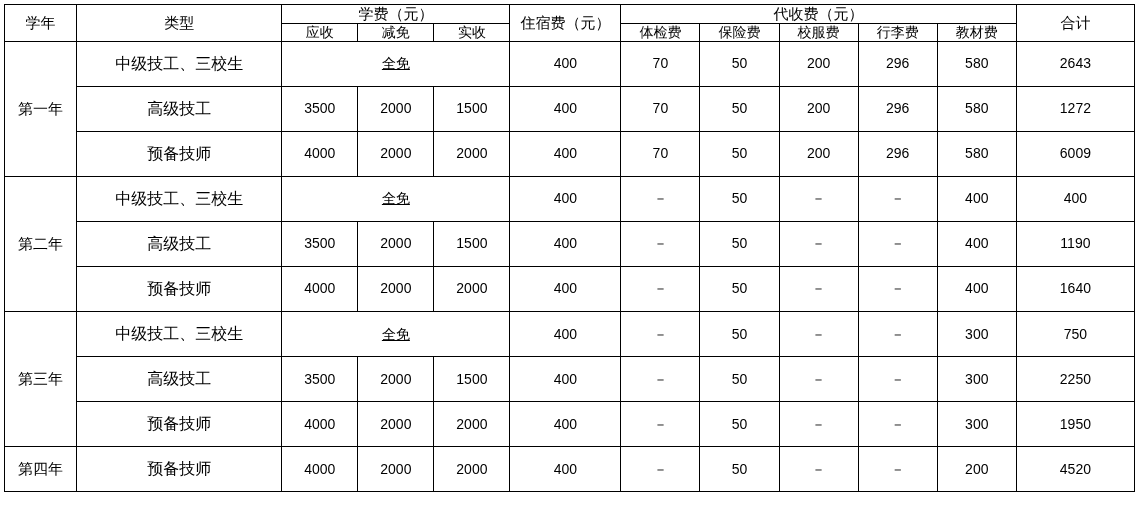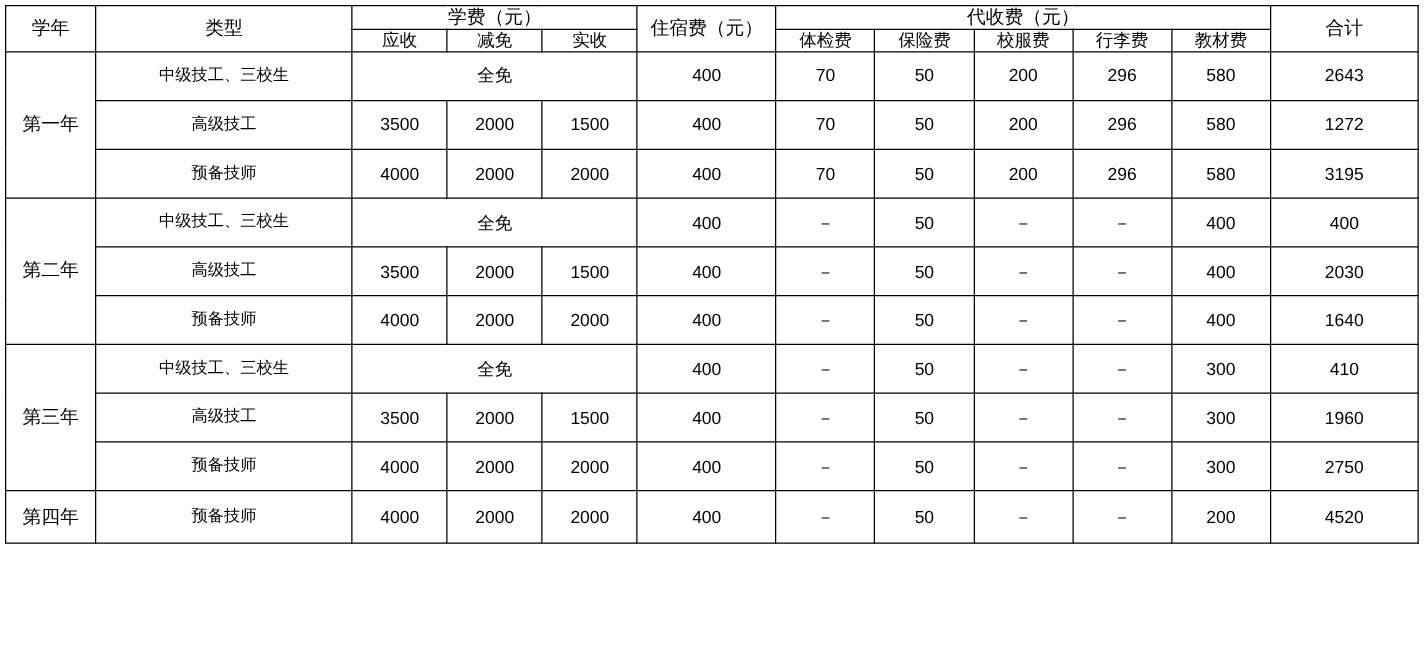--- a/index.html
+++ b/index.html
@@ -17,21 +17,21 @@
   .sheet {
     width: 1139px;
     height: 527px;
     box-sizing: border-box;
     padding: 4px 4px 0 4px;
   }
   table.fee-table {
     border-collapse: collapse;
     table-layout: fixed;
     width: 1131px;
-    height: 431px;
+    height: 488px;
     font-size: 14px;
   }
   table.fee-table td, table.fee-table th {
     border: 1px solid #000000;
     text-align: center;
     vertical-align: middle;
     font-weight: normal;
     padding: 0 2px;
     line-height: 1.2;
   }
@@ -41,28 +41,28 @@
   }
   .hdr-sub {
     font-weight: bold;
     font-size: 14px;
   }
   .year-cell {
     font-weight: bold;
     font-size: 15px;
   }
   .type-cell {
-    font-size: 13px;
-    font-family: Liberation Mono, monospace;
+    font-size: 16px;
   }
   .num {
     font-size: 14px;
   }
   .free-cell {
     font-size: 14px;
+    text-decoration: underline;
   }
   col.c-year { width: 70px; }
   col.c-type { width: 200px; }
   col.c-tuition { width: 74px; }
   col.c-dorm { width: 108px; }
   col.c-fee { width: 77px; }
   col.c-total { width: 115px; }
 </style>
 </head>
 <body>
@@ -133,21 +133,21 @@
           <td class="type-cell">预备技师</td>
           <td class="num">4000</td>
           <td class="num">2000</td>
           <td class="num">2000</td>
           <td class="num">400</td>
           <td class="num">70</td>
           <td class="num">50</td>
           <td class="num">200</td>
           <td class="num">296</td>
           <td class="num">580</td>
-          <td class="num">3195</td>
+          <td class="num">6009</td>
         </tr>
         <tr>
           <td class="year-cell" rowspan="3">第二年</td>
           <td class="type-cell">中级技工、三校生</td>
           <td class="free-cell" colspan="3">全免</td>
           <td class="num">400</td>
           <td class="num">－</td>
           <td class="num">50</td>
           <td class="num">－</td>
           <td class="num">－</td>
@@ -158,21 +158,21 @@
           <td class="type-cell">高级技工</td>
           <td class="num">3500</td>
           <td class="num">2000</td>
           <td class="num">1500</td>
           <td class="num">400</td>
           <td class="num">－</td>
           <td class="num">50</td>
           <td class="num">－</td>
           <td class="num">－</td>
           <td class="num">400</td>
-          <td class="num">2030</td>
+          <td class="num">1190</td>
         </tr>
         <tr>
           <td class="type-cell">预备技师</td>
           <td class="num">4000</td>
           <td class="num">2000</td>
           <td class="num">2000</td>
           <td class="num">400</td>
           <td class="num">－</td>
           <td class="num">50</td>
           <td class="num">－</td>
@@ -183,47 +183,47 @@
         <tr>
           <td class="year-cell" rowspan="3">第三年</td>
           <td class="type-cell">中级技工、三校生</td>
           <td class="free-cell" colspan="3">全免</td>
           <td class="num">400</td>
           <td class="num">－</td>
           <td class="num">50</td>
           <td class="num">－</td>
           <td class="num">－</td>
           <td class="num">300</td>
-          <td class="num">410</td>
+          <td class="num">750</td>
         </tr>
         <tr>
           <td class="type-cell">高级技工</td>
           <td class="num">3500</td>
           <td class="num">2000</td>
           <td class="num">1500</td>
           <td class="num">400</td>
           <td class="num">－</td>
           <td class="num">50</td>
           <td class="num">－</td>
           <td class="num">－</td>
           <td class="num">300</td>
-          <td class="num">1960</td>
+          <td class="num">2250</td>
         </tr>
         <tr>
           <td class="type-cell">预备技师</td>
           <td class="num">4000</td>
           <td class="num">2000</td>
           <td class="num">2000</td>
           <td class="num">400</td>
           <td class="num">－</td>
           <td class="num">50</td>
           <td class="num">－</td>
           <td class="num">－</td>
           <td class="num">300</td>
-          <td class="num">2750</td>
+          <td class="num">1950</td>
         </tr>
         <tr>
           <td class="year-cell" rowspan="1">第四年</td>
           <td class="type-cell">预备技师</td>
           <td class="num">4000</td>
           <td class="num">2000</td>
           <td class="num">2000</td>
           <td class="num">400</td>
           <td class="num">－</td>
           <td class="num">50</td>

